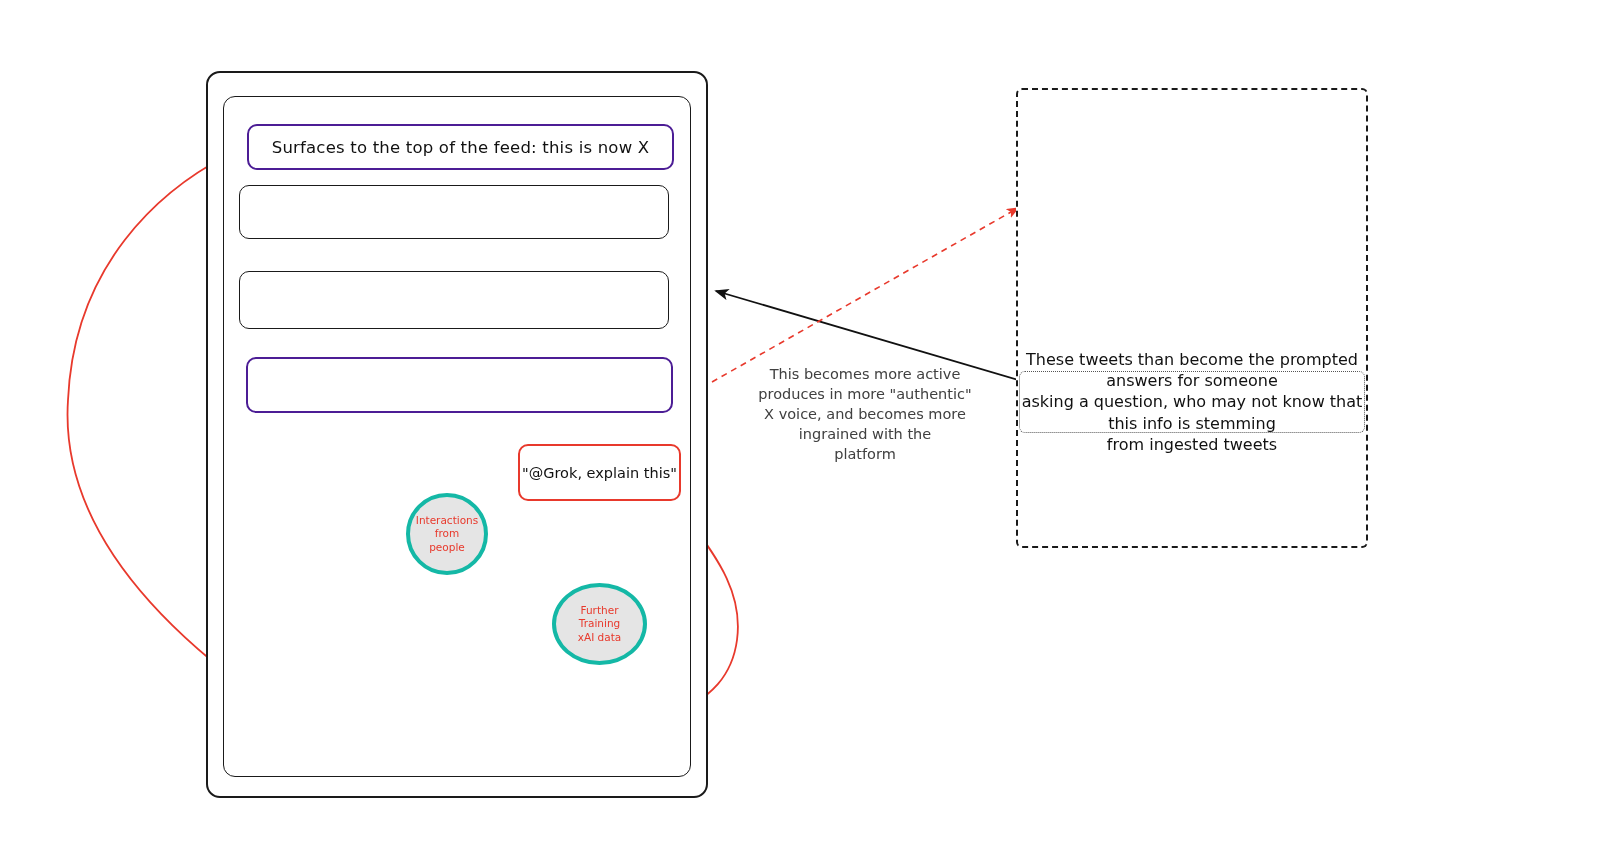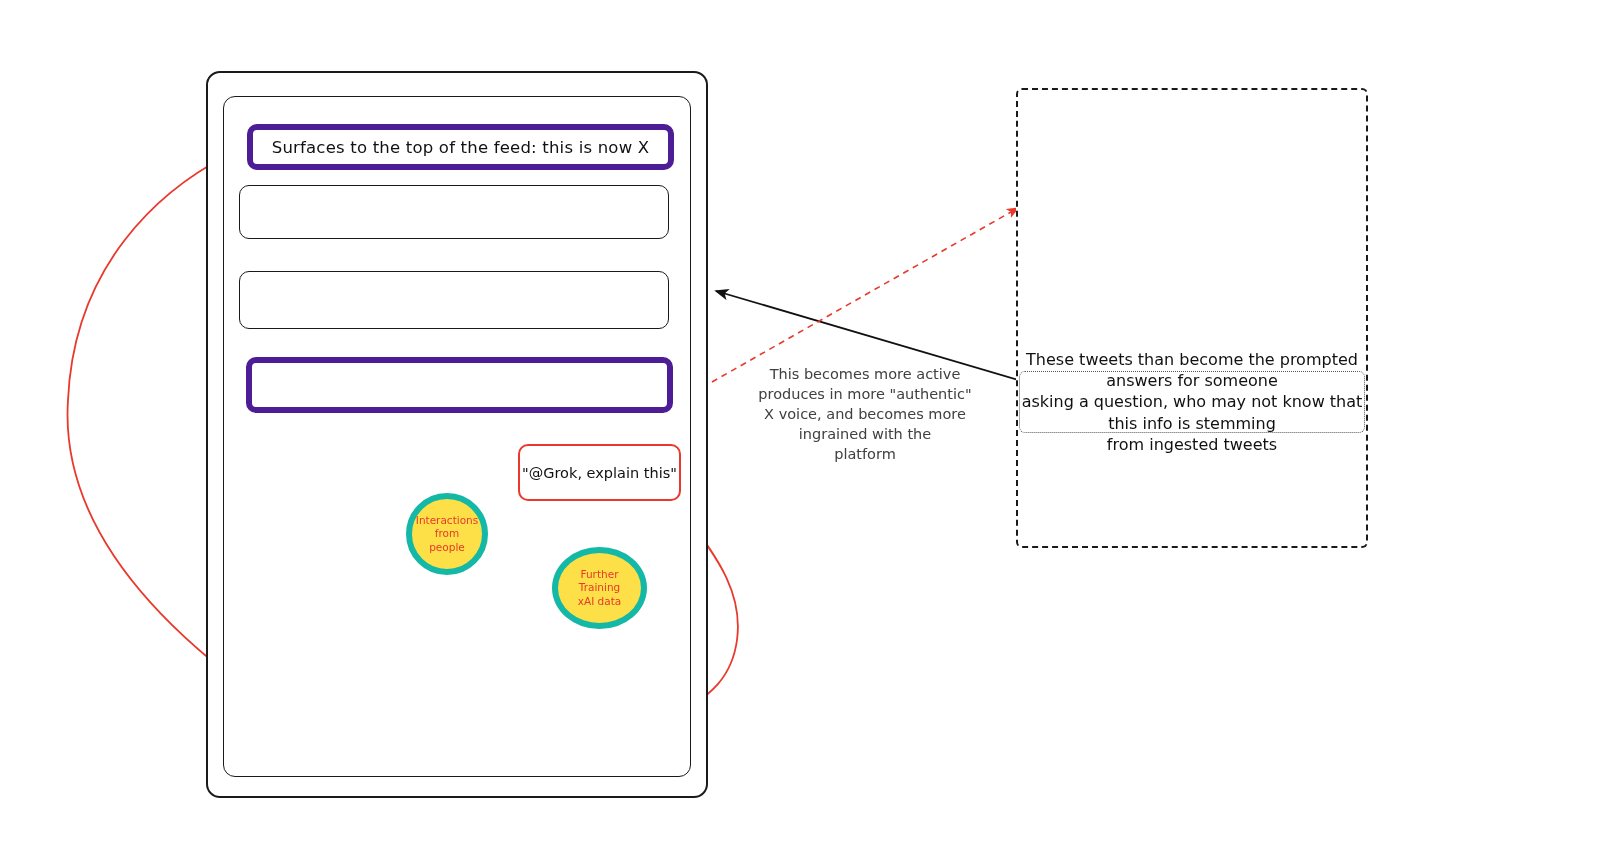--- a/index.html
+++ b/index.html
@@ -46,21 +46,21 @@
     border: 1.6px solid #1a1a1a;
     border-radius: 12px;
     background: #fff;
   }
 
   
   .card {
     border-radius: 10px;
     background: #fff;
   }
-  .card-red   { border: 6px solid #4c1d95; }
+  .card-red   { border: 2px solid #4c1d95; }
   .card-black { border: 1.8px solid #1a1a1a; }
   .card-green { border: 2px solid #1f9a3d; }
 
   #card-top      { left: 247px; top: 124px; width: 427px; height: 46px; }
   #card-empty-1  { left: 239px; top: 185px; width: 430px; height: 54px; }
   #card-empty-2  { left: 239px; top: 271px; width: 430px; height: 58px; }
   #card-empty-3  { left: 246px; top: 357px; width: 427px; height: 56px; }
   #card-bottom   { left: 241px; top: 697px; width: 428px; height: 60px; }
 
   #card-top .card-text {
@@ -80,34 +80,34 @@
     width: 163px; height: 57px;
     border: 2px solid #e8392c;
     border-radius: 10px;
     background: #fff;
     font-size: 14.5px;
     color: #111;
   }
 
   
   .circle {
-    border: 6px solid #14b8a6;
+    border: 4px solid #14b8a6;
     border-radius: 50%;
-    background: #fde047;
+    background: #e5e5e5;
     color: #e8392c;
     font-size: 10.5px;
     line-height: 1.25;
     justify-content: center;
   }
   #circle-interactions {
     left: 406px; top: 493px;
     width: 82px; height: 82px;
   }
   #circle-training {
-    left: 552px; top: 547px;
+    left: 552px; top: 583px;
     width: 95px; height: 82px;
   }
 
   
   #middle-caption {
     left: 745px; top: 364px;
     width: 240px; height: 105px;
     font-size: 14.5px;
     color: #404040;
     line-height: 1.38;

